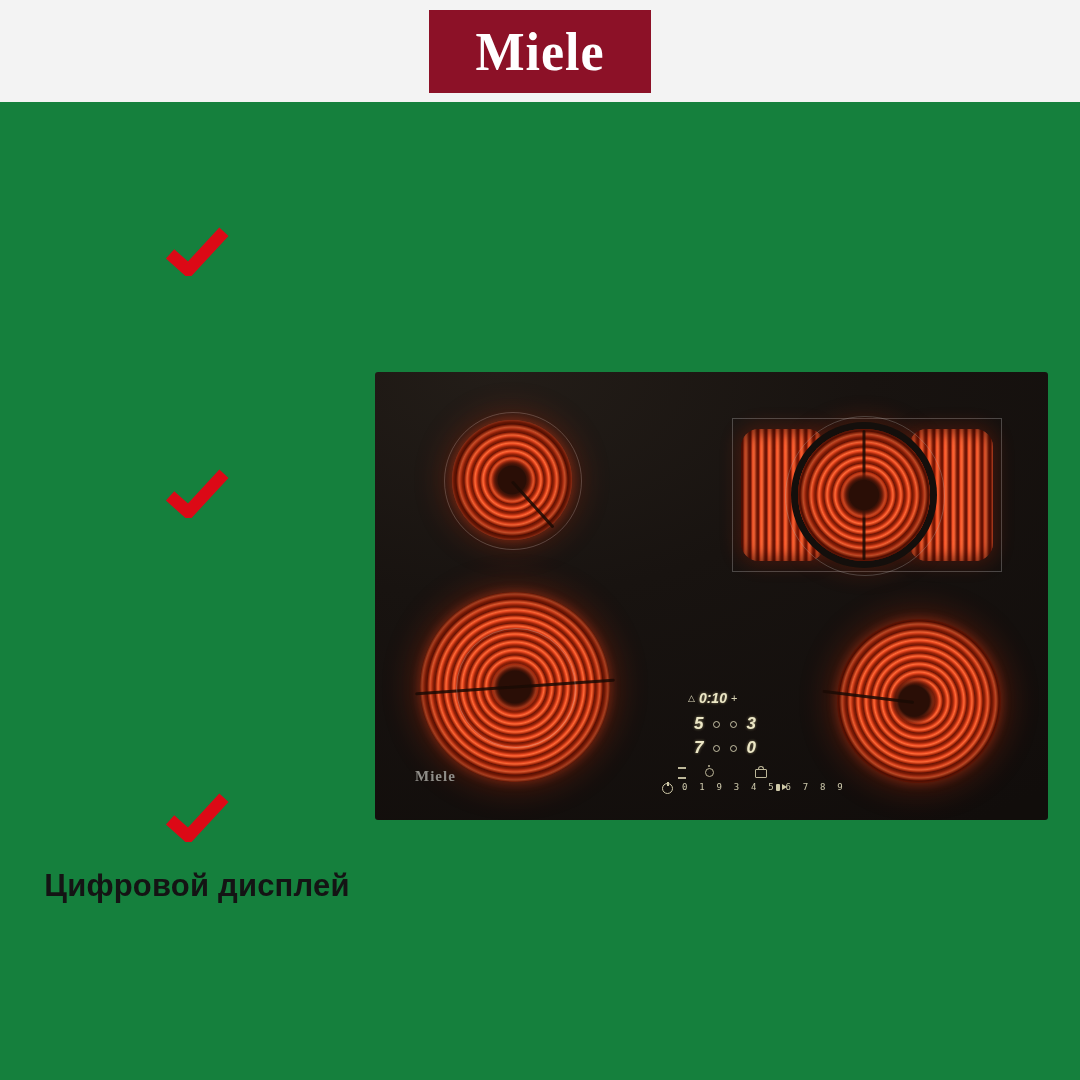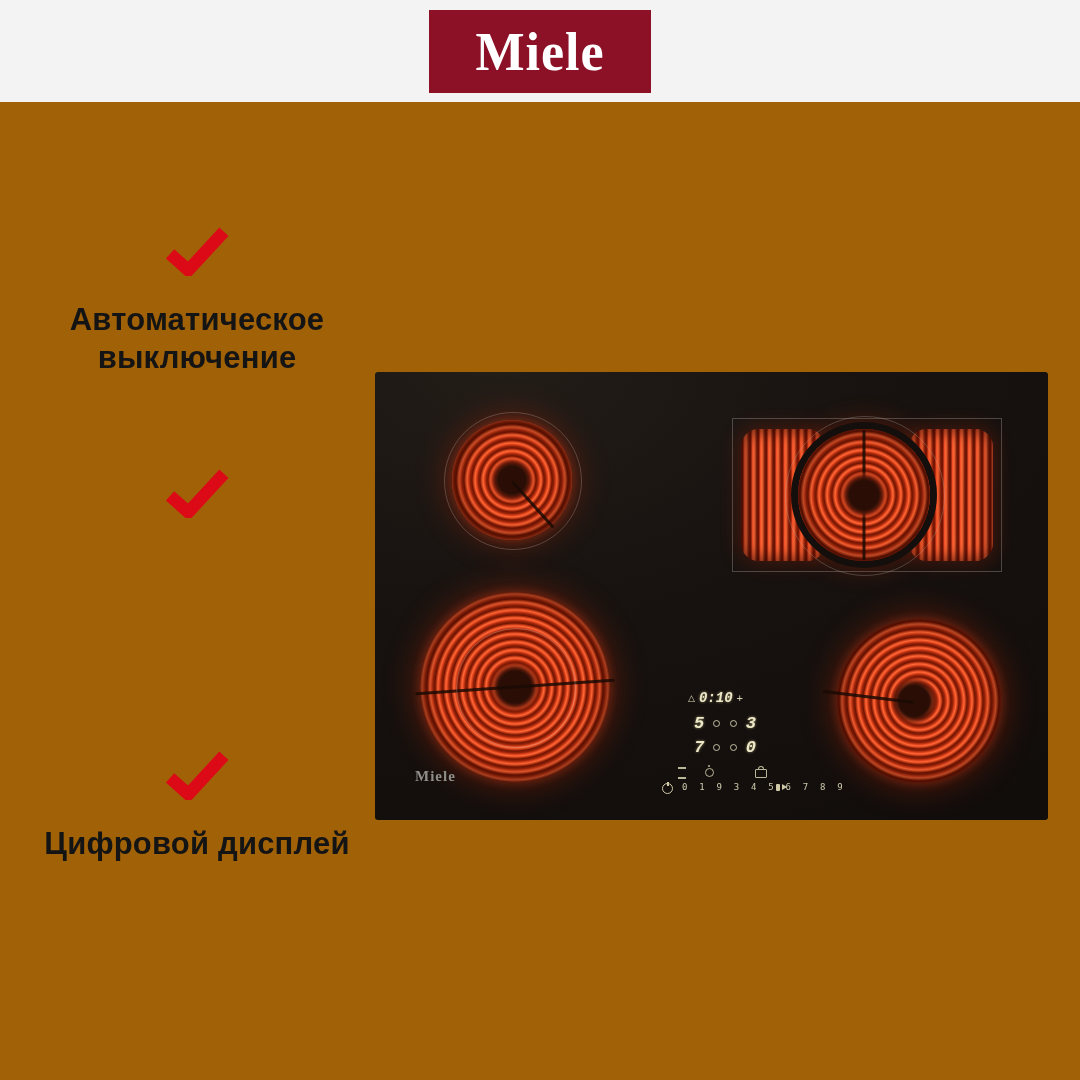--- a/index.html
+++ b/index.html
@@ -1,29 +1,29 @@
 <!DOCTYPE html>
 <html><head>
 <meta charset="utf-8">
 <style>
   html,body{margin:0;padding:0;}
   body{width:1080px;height:1080px;position:relative;background:#ffffff;
        font-family:"Liberation Sans", sans-serif;overflow:hidden;}
-  .canvas{position:absolute;inset:0;width:1080px;height:1080px;overflow:hidden;background:#a16207;}
+  .canvas{position:absolute;inset:0;width:1080px;height:1080px;overflow:hidden;background:#15803d;}
 
   
   .top-strip{position:absolute;left:0;top:0;width:1080px;height:102px;background:#f3f3f3;
              display:flex;align-items:center;justify-content:center;}
   .brand-box{width:222px;height:83px;background:#8c1127;display:flex;align-items:center;justify-content:center;}
   .brand-text{font-family:"Liberation Serif", serif;font-weight:bold;font-size:52px;color:#ffffff;
               letter-spacing:1px;transform:scaleY(1.04);}
 
   
   .feature{position:absolute;left:36px;width:322px;text-align:center;color:#141414;}
-  .feature.f1{top:226px}.feature.f2{top:468px}.feature.f3{top:750px}
+  .feature.f1{top:226px}.feature.f2{top:468px}.feature.f3{top:792px}
   .check{display:block;margin:0 auto;}
   .feature-label{margin-top:25px;font-size:31px;font-weight:bold;line-height:38px;letter-spacing:0.2px;}
 
   
   .cooktop{position:absolute;left:375px;top:372px;width:673px;height:448px;border-radius:3px;
            background:radial-gradient(130% 120% at 18% 0%, #231d18 0%, #181310 42%, #110d0b 100%);
            overflow:hidden;}
   .burner{position:absolute;border-radius:50%;
     background:
       repeating-radial-gradient(circle at 50% 50%,
@@ -58,21 +58,21 @@
   .zone-circle{position:absolute;left:65px;top:10px;width:132px;height:132px;border-radius:50%;
     background:repeating-radial-gradient(circle at 50% 50%,
         #6e1505 0px,#9c2408 2px,#ef4d24 4px,#ff6a38 5px,#b02c0c 7px,#6e1505 8px);
     box-shadow:0 0 0 7px #140f0c,0 0 26px 8px rgba(205,42,8,.3),inset 0 0 14px 5px rgba(22,3,0,.55);}
   .zone-circle .hub{width:46px;height:46px;}
   .zone-circle .sensor{width:3px;height:130px;left:50%;top:50%;transform:translate(-50%,-50%);}
   .zone-ring{left:52px;top:-3px;width:158px;height:158px;border-color:rgba(175,175,175,.3);}
 
   
   .display{position:absolute;left:283px;top:318px;width:150px;height:106px;color:#ece7c6;}
-  .seg{font-family:Liberation Mono, monospace;font-weight:bold;font-style:italic;
+  .seg{font-family:Liberation Sans, sans-serif;font-weight:bold;font-style:italic;
        text-shadow:0 0 3px rgba(240,228,170,.55);}
   .d-row1{position:absolute;left:30px;top:0;display:flex;align-items:center;gap:4px;}
   .d-tri{font-size:9px;font-style:normal;opacity:.9;}
   .d-time{font-size:14px;}
   .d-plus{font-size:11px;font-style:normal;opacity:.9;}
   .d-row2{position:absolute;left:36px;top:24px;width:62px;display:flex;align-items:center;justify-content:space-between;}
   .d-row3{position:absolute;left:36px;top:48px;width:62px;display:flex;align-items:center;justify-content:space-between;}
   .lvl{font-size:17px;}
   .dot{width:5px;height:5px;border:1px solid rgba(236,231,198,.8);border-radius:50%;}
   .d-icons{position:absolute;top:76px;left:0;width:150px;height:12px;color:#cfc9a8;opacity:.9;}
@@ -107,21 +107,20 @@
   <div class="top-strip">
     <div class="brand-box">
       <span class="brand-text">Miele</span>
     </div>
   </div>
 
   <div class="feature f1">
     <svg class="check" width="66" height="50" viewBox="0 0 68 52">
       <polyline points="6,29 25,46 62,6" fill="none" stroke="#dc0916" stroke-width="13" stroke-linecap="butt" stroke-linejoin="miter"></polyline>
     </svg>
-    <div class="feature-label">Автоматическое выключение</div>
   </div>
 
   <div class="feature f2">
     <svg class="check" width="66" height="50" viewBox="0 0 68 52">
       <polyline points="6,29 25,46 62,6" fill="none" stroke="#dc0916" stroke-width="13" stroke-linecap="butt" stroke-linejoin="miter"></polyline>
     </svg>
   </div>
 
   <div class="feature f3">
     <svg class="check" width="66" height="50" viewBox="0 0 68 52">

